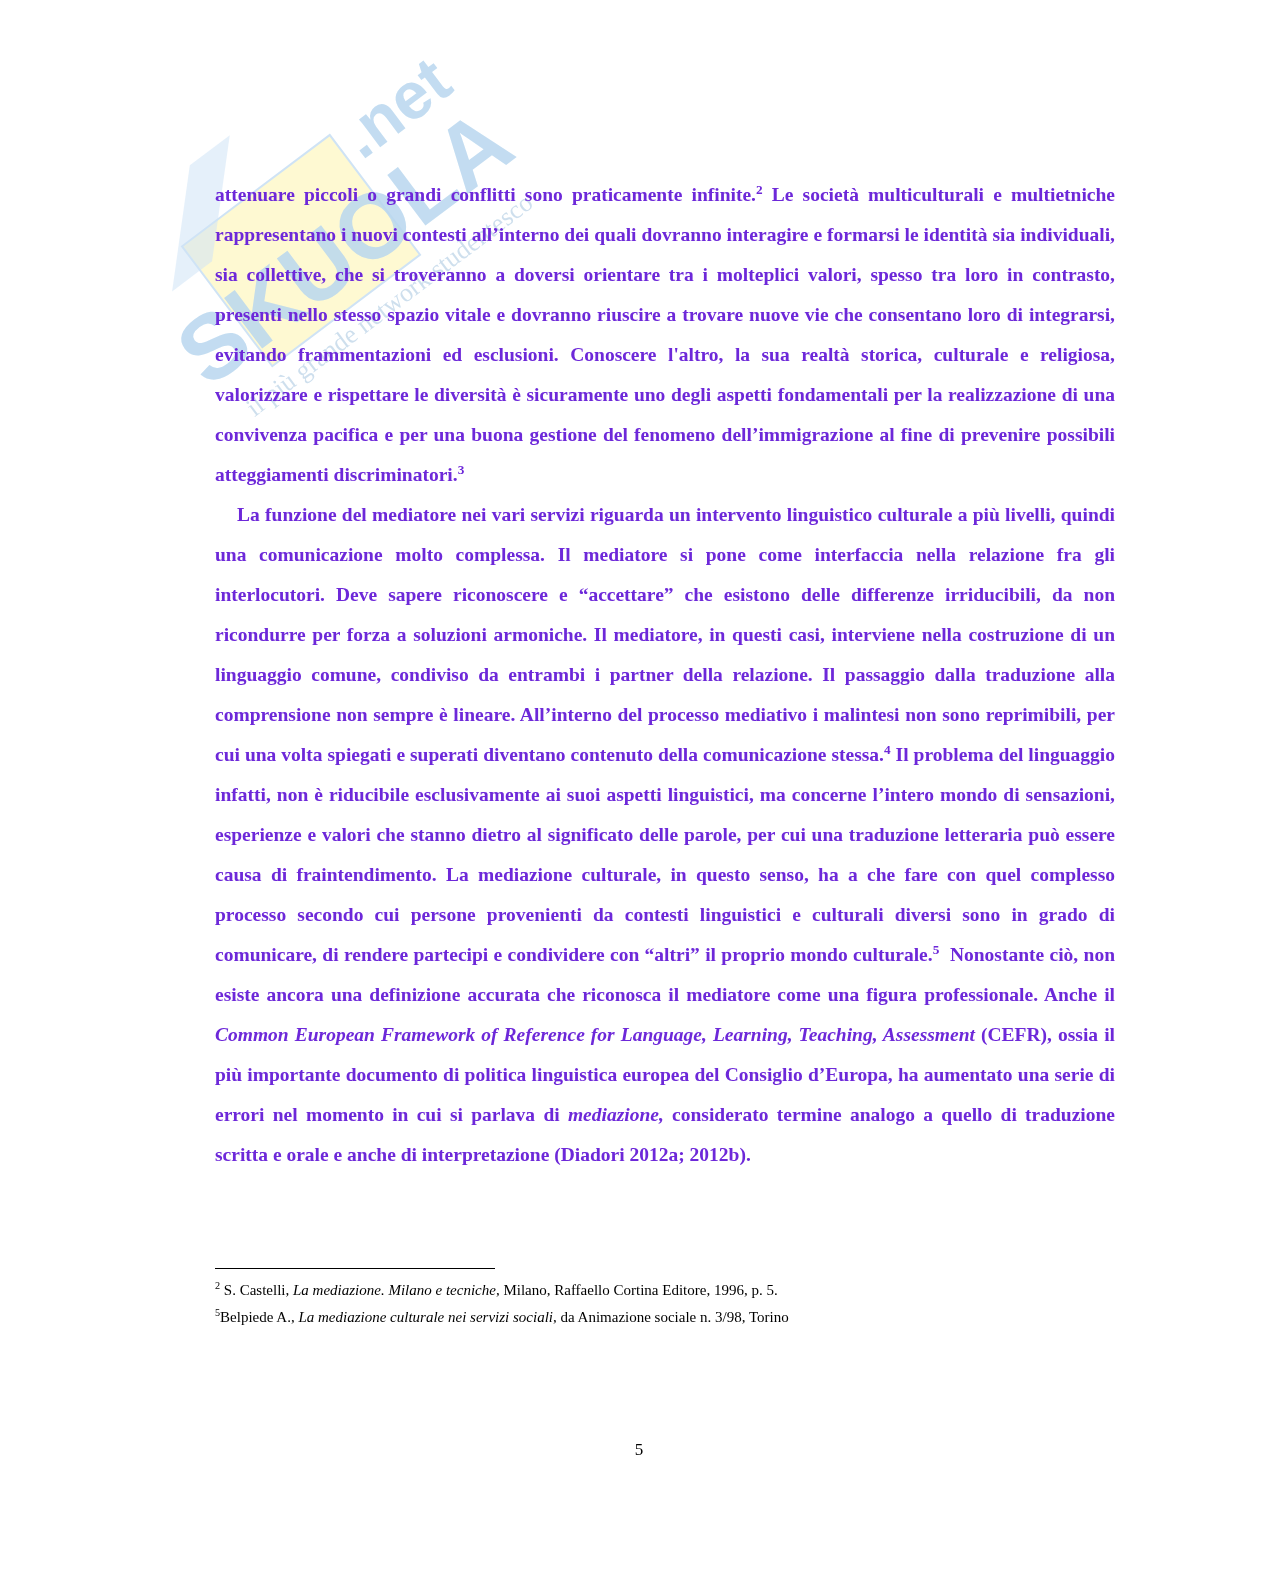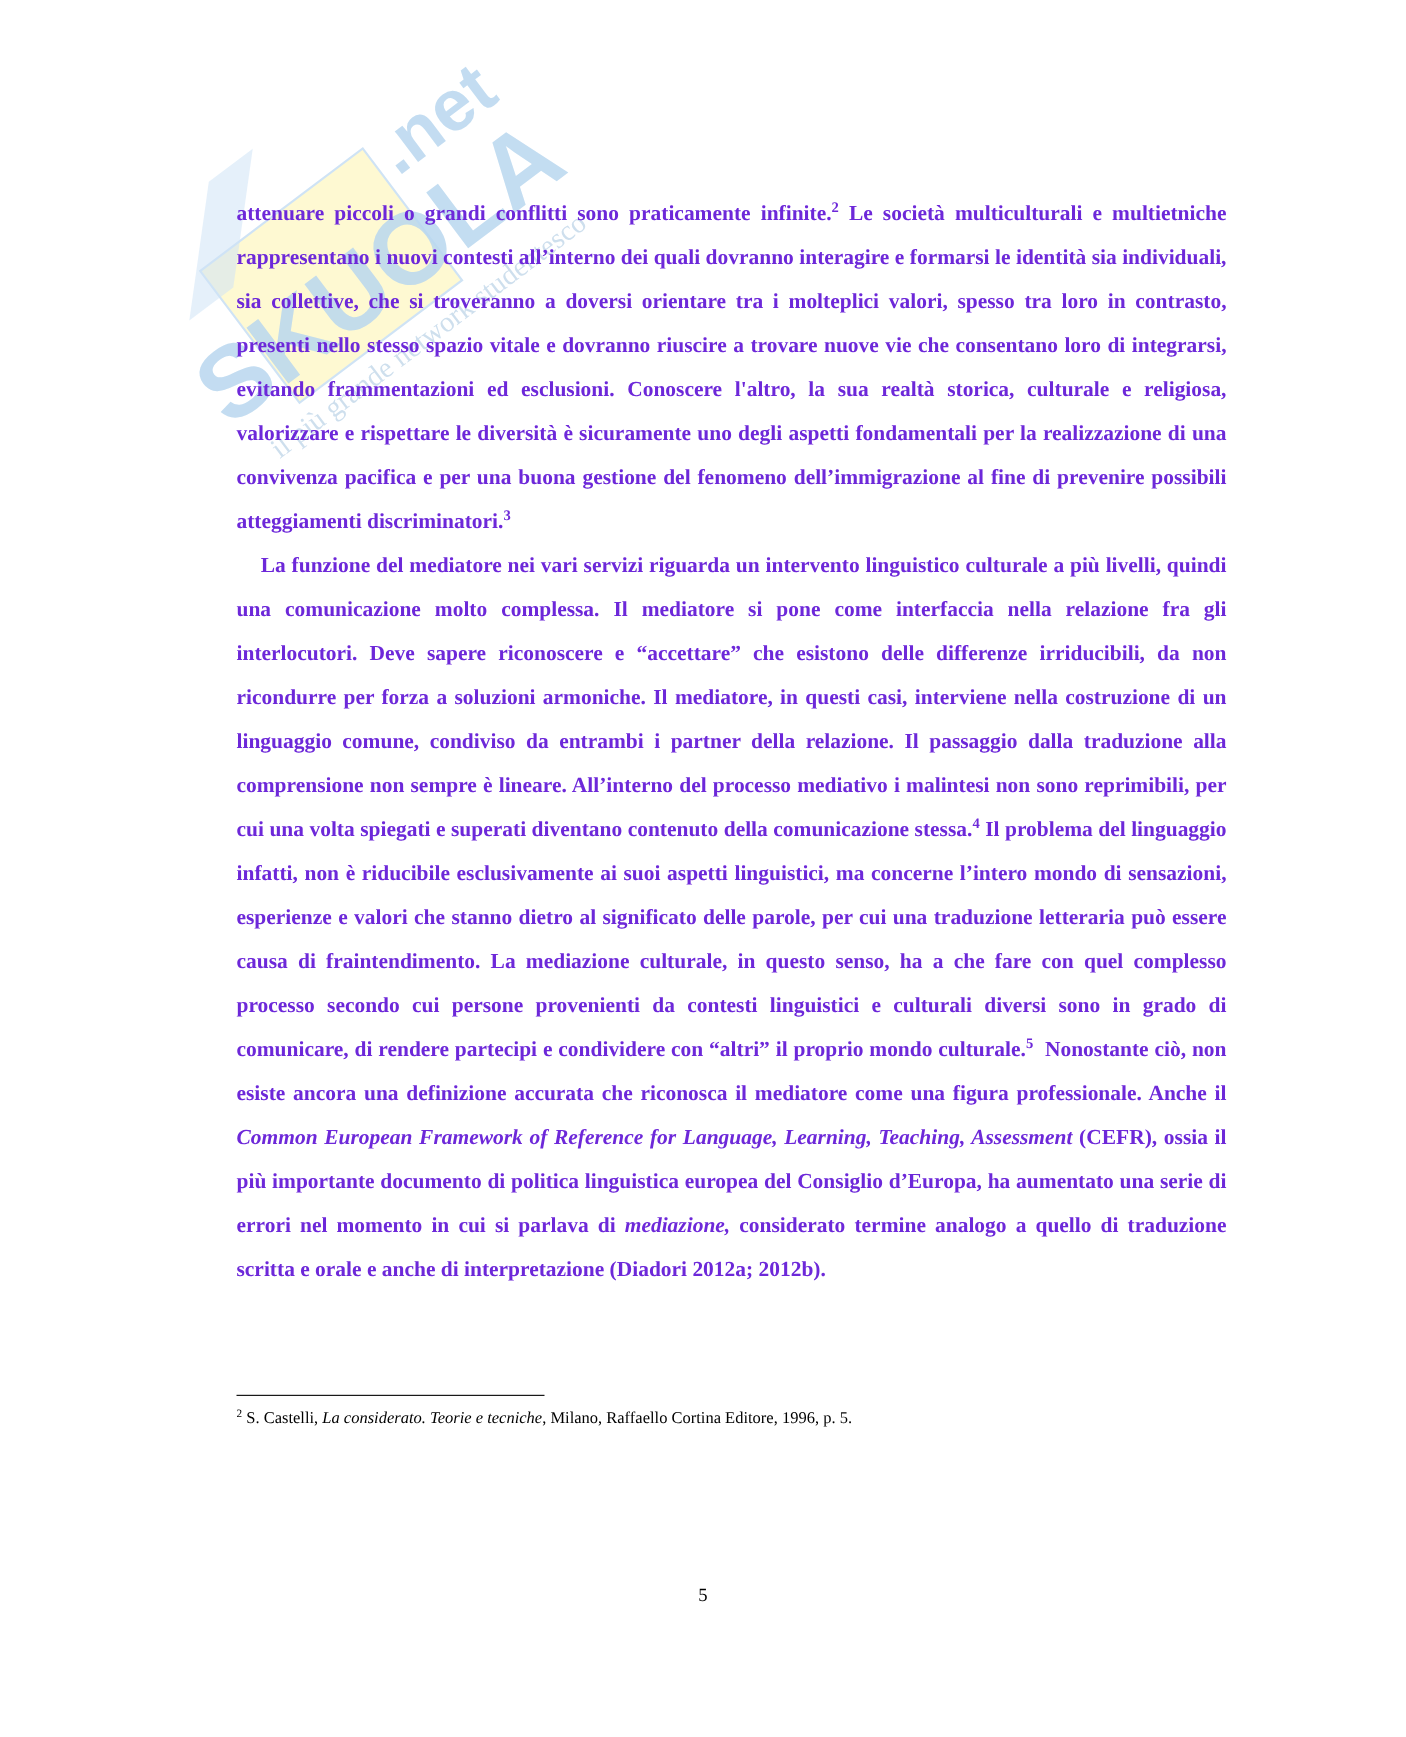--- a/index.html
+++ b/index.html
@@ -104,18 +104,19 @@
     </svg>
   </div>
 
   <div class="content">
     <p class="body-par">attenuare piccoli o grandi conflitti sono praticamente infinite.<sup>2</sup> Le società multiculturali e multietniche rappresentano i nuovi contesti all’interno dei quali dovranno interagire e formarsi le identità sia individuali, sia collettive, che si troveranno a doversi orientare tra i molteplici valori, spesso tra loro in contrasto, presenti nello stesso spazio vitale e dovranno riuscire a trovare nuove vie che consentano loro di integrarsi, evitando frammentazioni ed esclusioni. Conoscere l'altro, la sua realtà storica, culturale e religiosa, valorizzare e rispettare le diversità è sicuramente uno degli aspetti fondamentali per la realizzazione di una convivenza pacifica e per una buona gestione del fenomeno dell’immigrazione al fine di prevenire possibili atteggiamenti discriminatori.<sup>3</sup></p>
     <p class="body-par indent">La funzione del mediatore nei vari servizi riguarda un intervento linguistico culturale a più livelli, quindi una comunicazione molto complessa. Il mediatore si pone come interfaccia nella relazione fra gli interlocutori. Deve sapere riconoscere e “accettare” che esistono delle differenze irriducibili, da non ricondurre per forza a soluzioni armoniche. Il mediatore, in questi casi, interviene nella costruzione di un linguaggio comune, condiviso da entrambi i partner della relazione. Il passaggio dalla traduzione alla comprensione non sempre è lineare. All’interno del processo mediativo i malintesi non sono reprimibili, per cui una volta spiegati e superati diventano contenuto della comunicazione stessa.<sup>4</sup> Il problema del linguaggio infatti, non è riducibile esclusivamente ai suoi aspetti linguistici, ma concerne l’intero mondo di sensazioni, esperienze e valori che stanno dietro al significato delle parole, per cui una traduzione letteraria può essere causa di fraintendimento. La mediazione culturale, in questo senso, ha a che fare con quel complesso processo secondo cui persone provenienti da contesti linguistici e culturali diversi sono in grado di comunicare, di rendere partecipi e condividere con “altri” il proprio mondo culturale.<sup>5</sup>&nbsp; Nonostante ciò, non esiste ancora una definizione accurata che riconosca il mediatore come una figura professionale. Anche il <em>Common European Framework of Reference for Language, Learning, Teaching, Assessment</em> (CEFR), ossia il più importante documento di politica linguistica europea del Consiglio d’Europa, ha aumentato una serie di errori nel momento in cui si parlava di <em>mediazione,</em> considerato termine analogo a quello di traduzione scritta e orale e anche di interpretazione (Diadori 2012a; 2012b).</p>
   </div>
 
   <div class="footnote-area">
     <div class="footnote-rule"></div>
-    <p class="footnote"><sup>2</sup> S. Castelli, <em>La considerato. Teorie e tecniche</em>, Milano, Raffaello Cortina Editore, 1996, p. 5.</p>
+    <p class="footnote"><sup>2</sup> S. Castelli, <em>La mediazione. Milano e tecniche</em>, Milano, Raffaello Cortina Editore, 1996, p. 5.</p>
+    <p class="footnote"><sup>5</sup>Belpiede A., <em>La mediazione culturale nei servizi sociali</em>, da Animazione sociale n. 3/98, Torino</p>
   </div>
 
   <div class="page-number">5</div>
 
 </div>
 
 </body></html>

